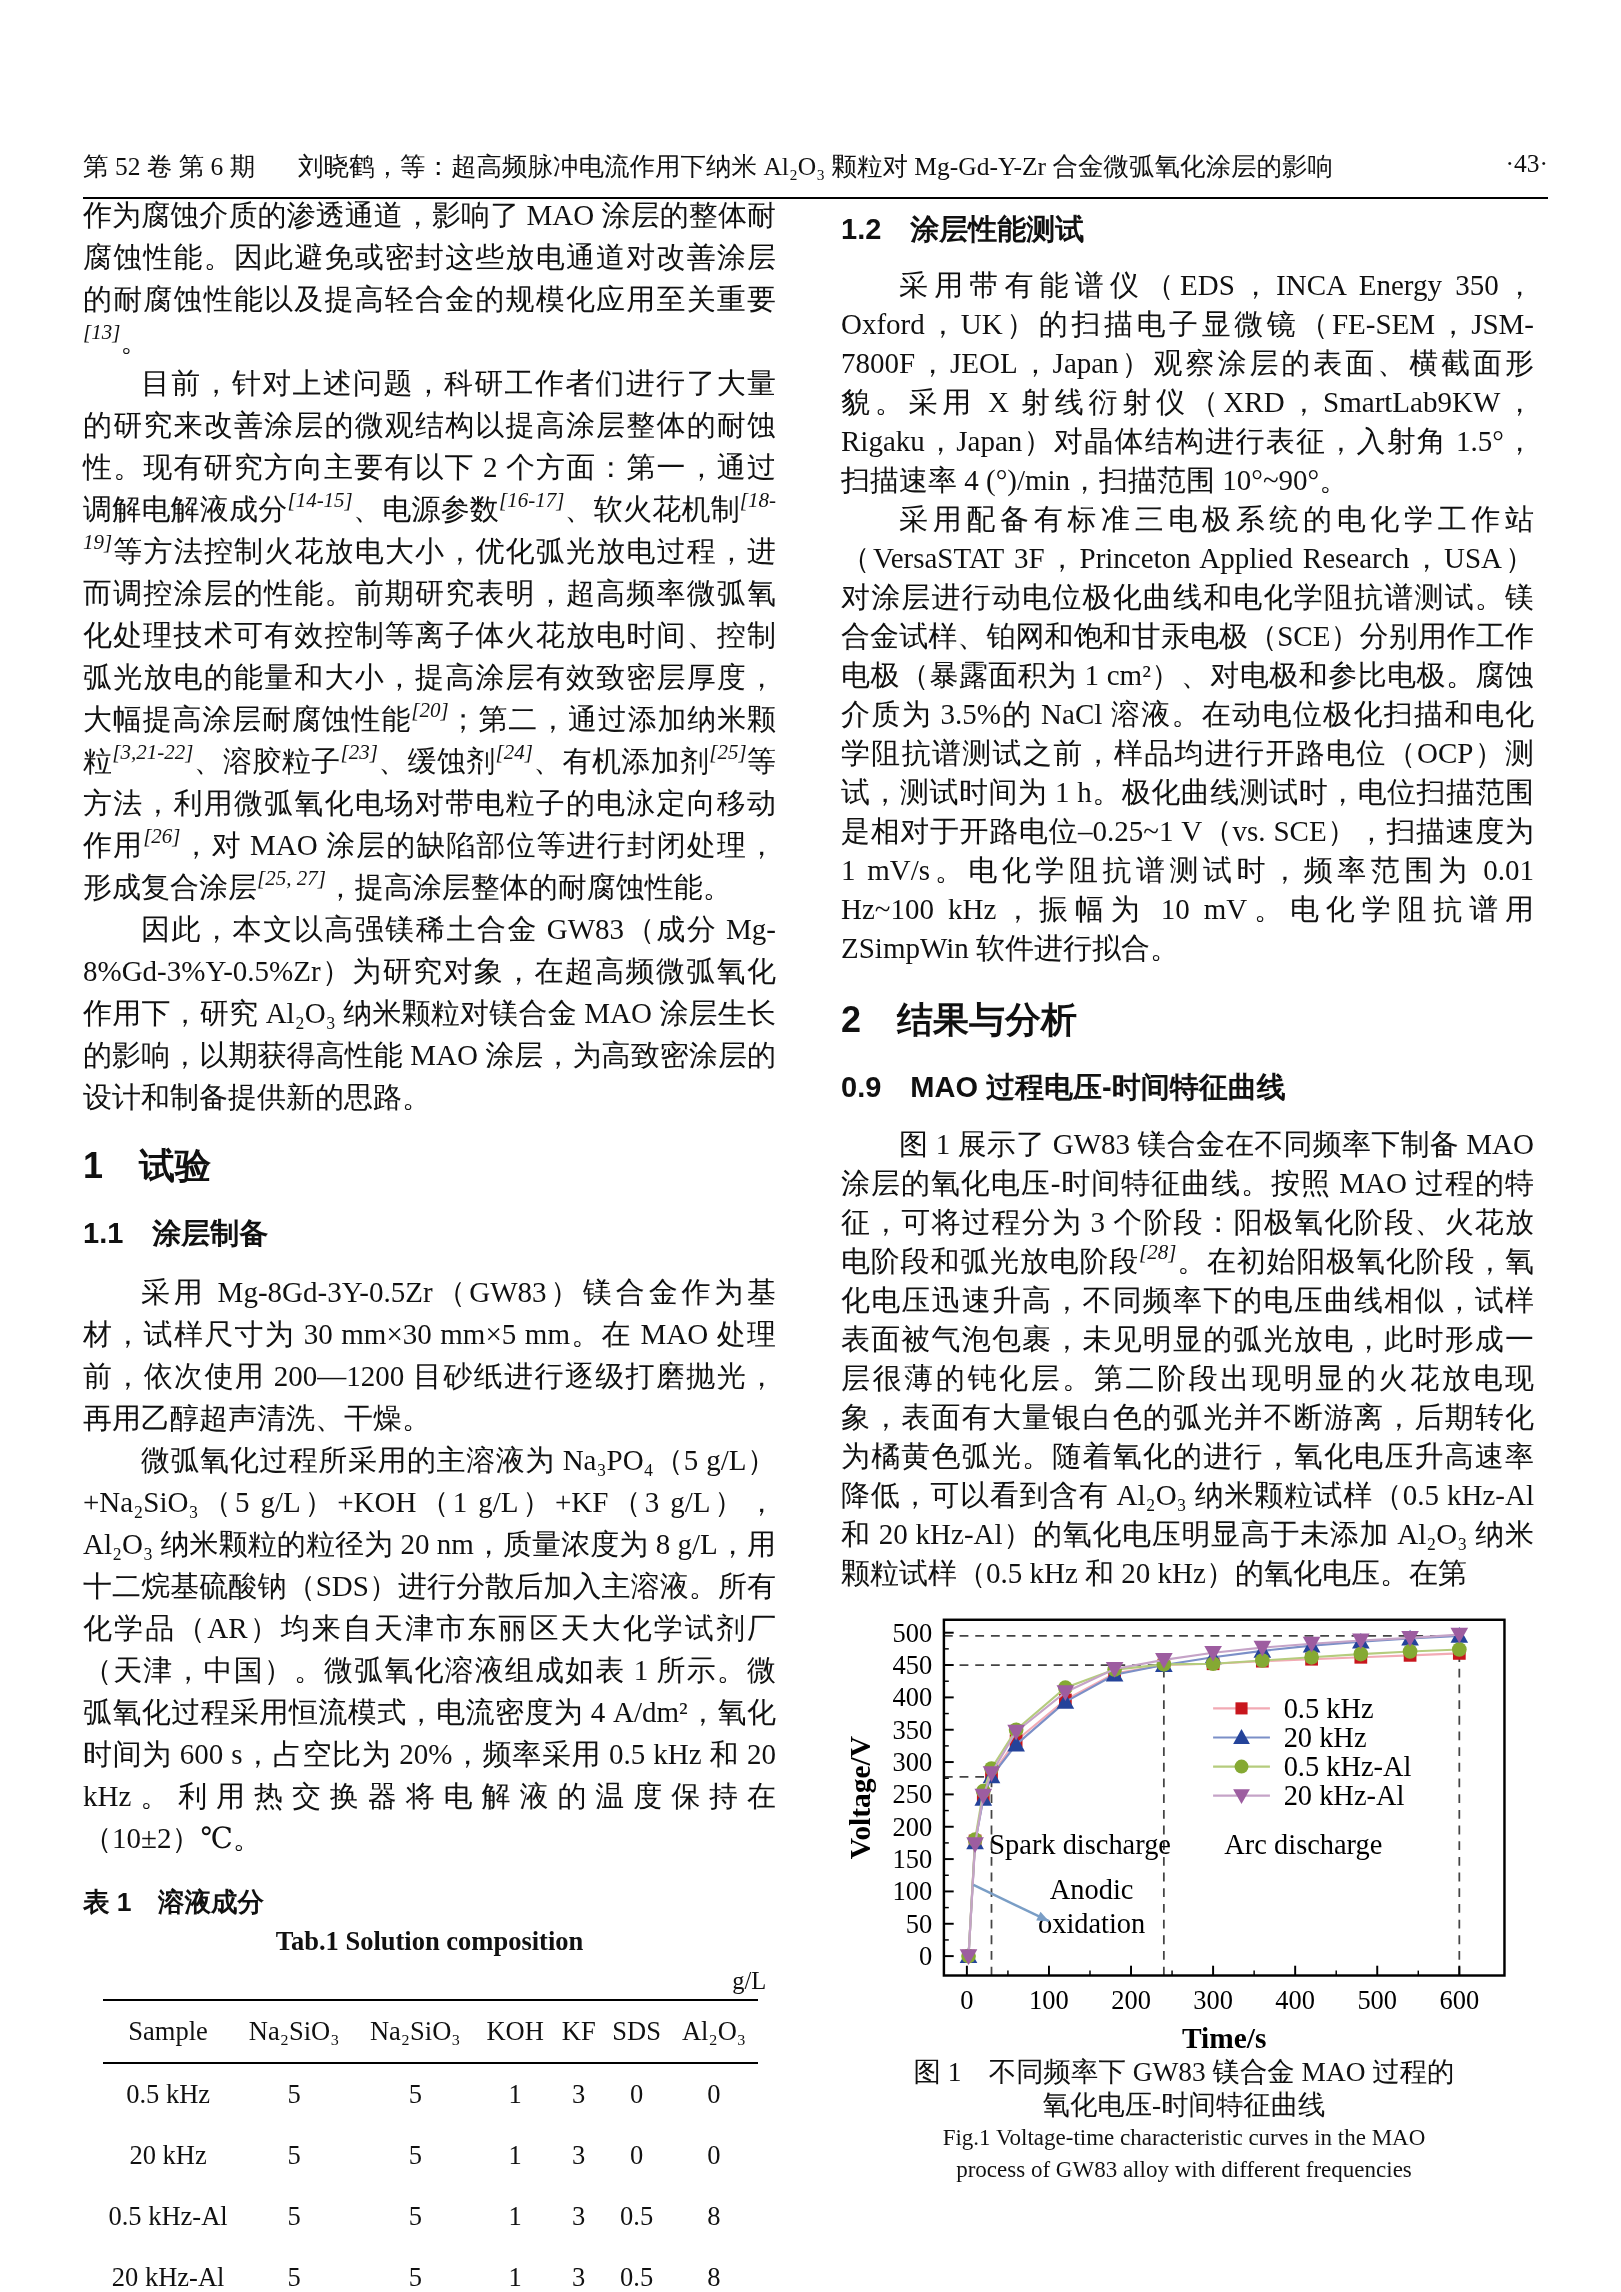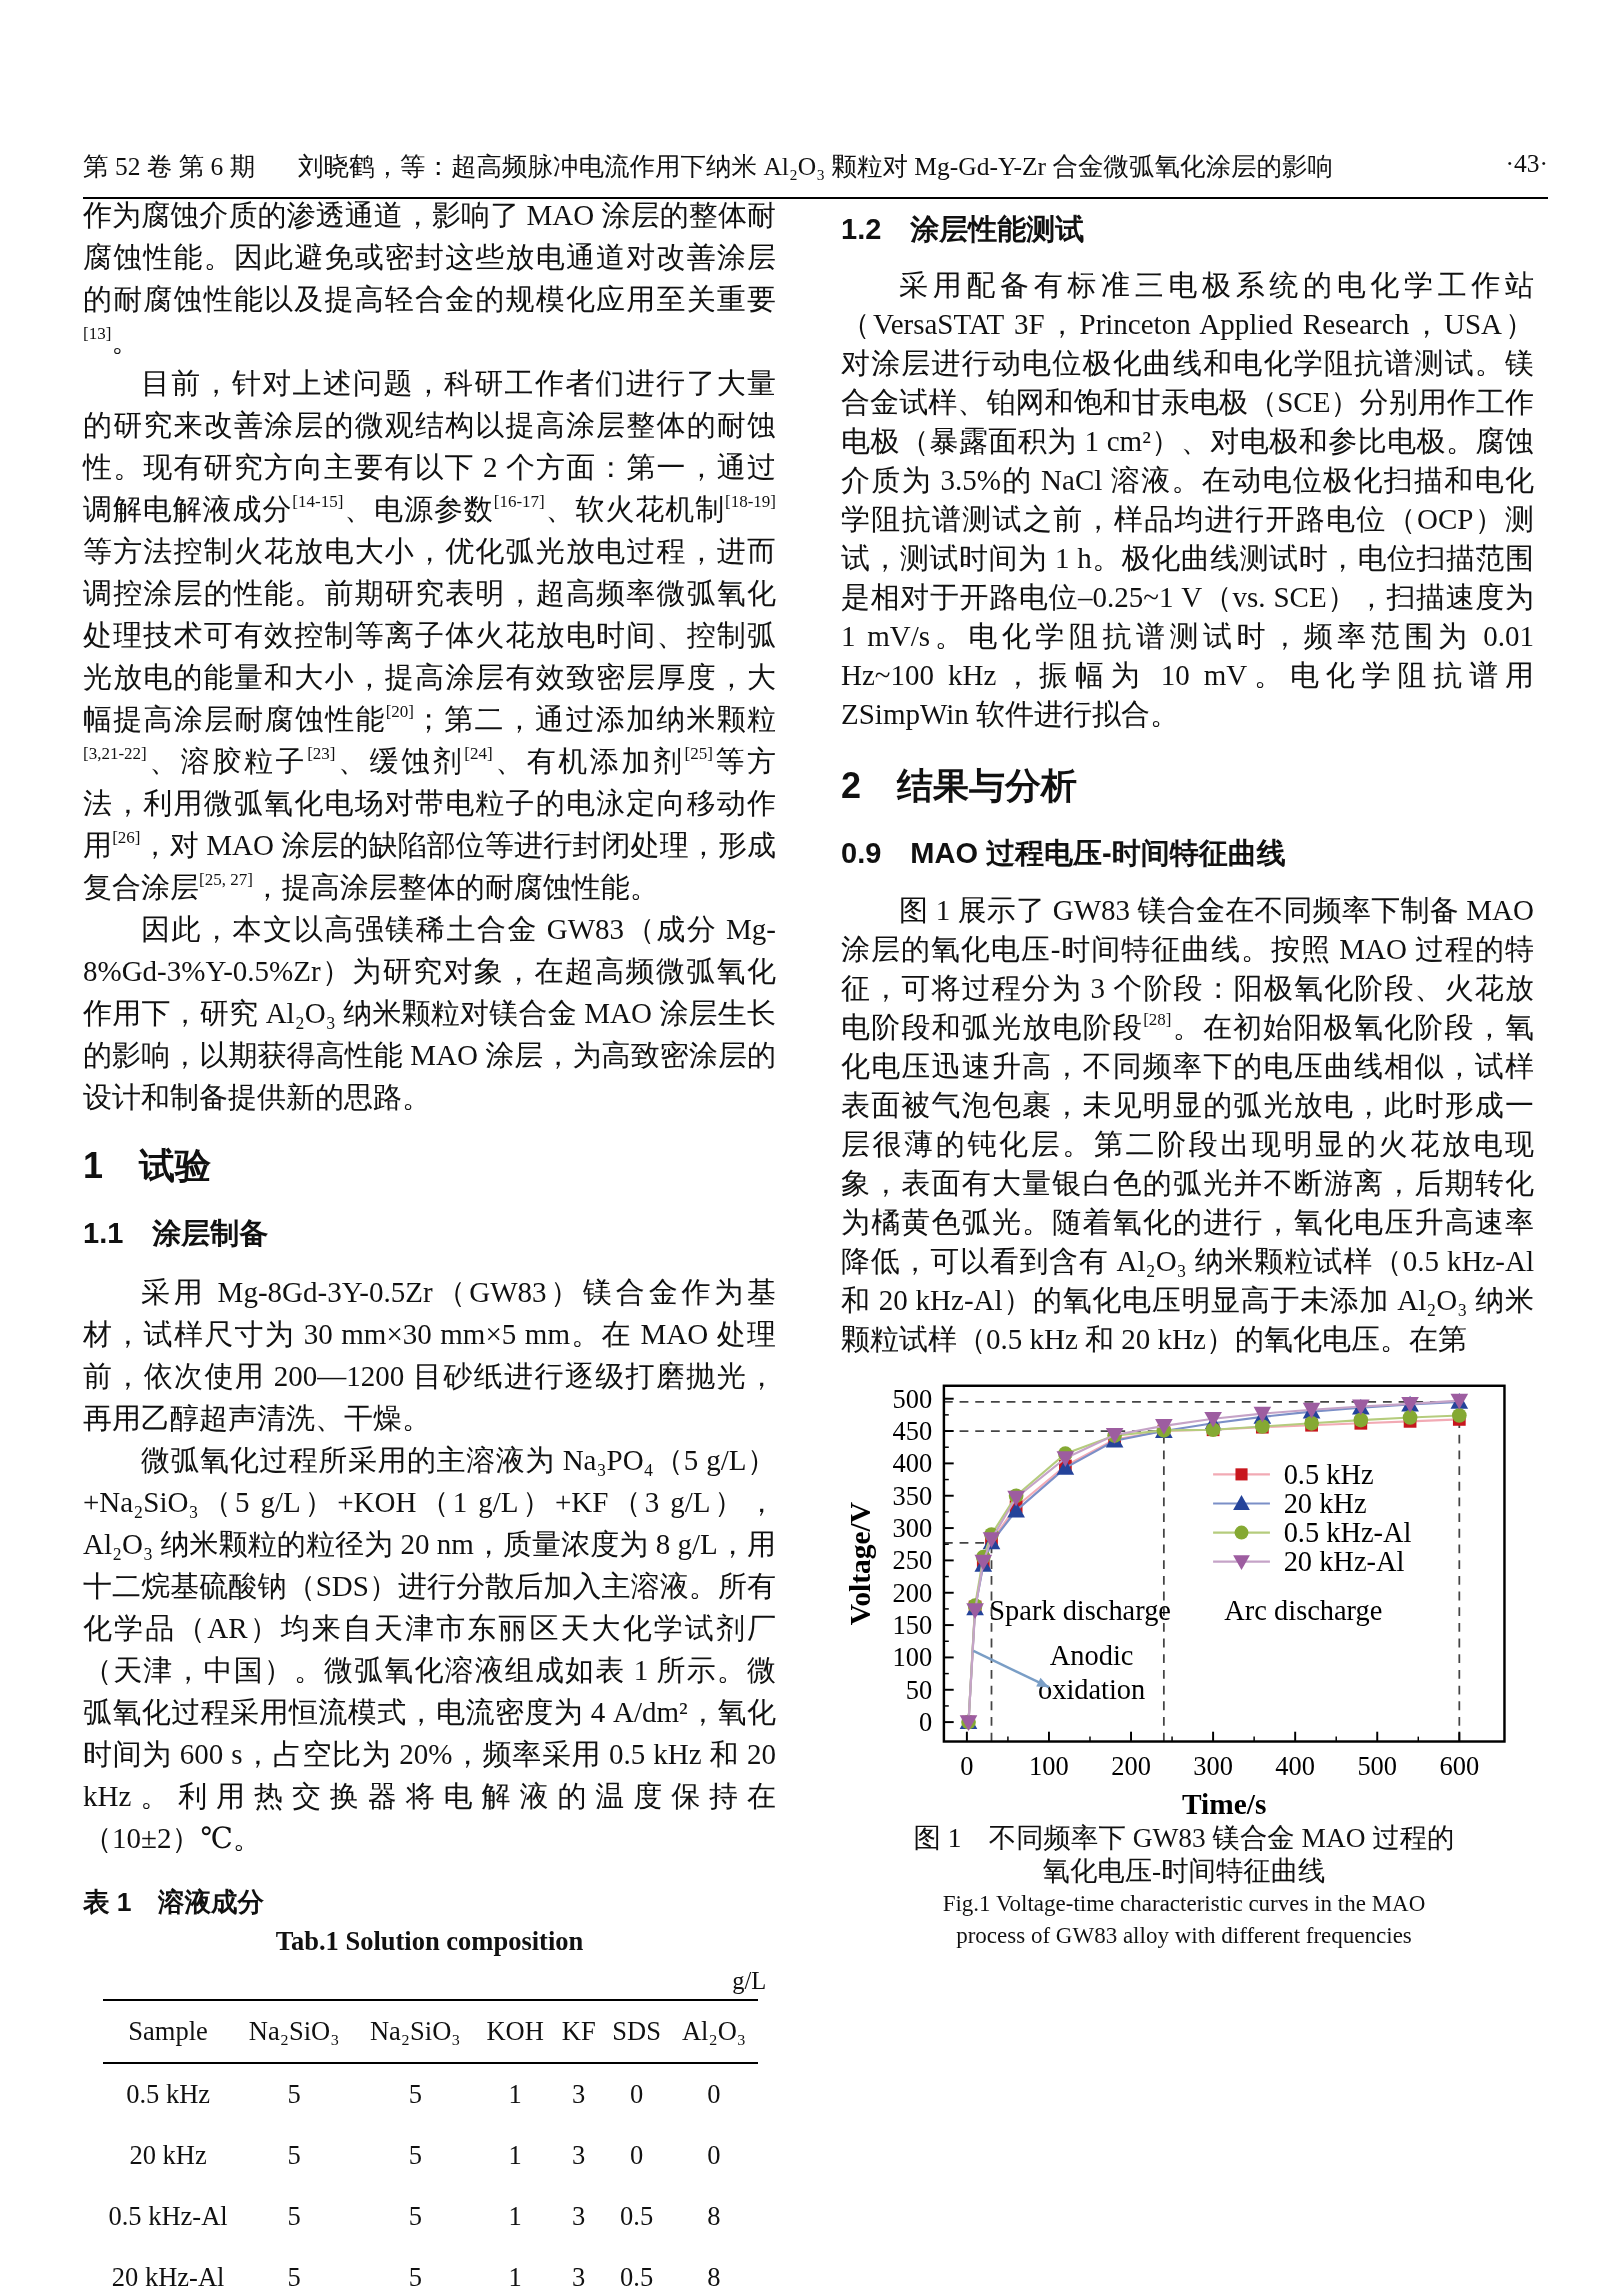--- a/index.html
+++ b/index.html
@@ -11,21 +11,21 @@
   .jheader .hcenter{position:absolute;left:0;right:0;text-align:center;top:0;}
   .jheader .hright{position:absolute;right:0;top:0;}
   .hrule{position:absolute;top:197px;left:83px;width:1465px;height:2px;background:#000;}
   
   .col{position:absolute;top:194px;width:693px;}
   .col-left{left:83px;}
   .col-right{left:841px;}
   .para{margin:0;font-size:29px;line-height:42px;text-align:justify;}
   .col-right .para{line-height:39px;}
   .indent{text-indent:2em;}
-  sup{font-size:17px;line-height:0;position:relative;top:-1px;vertical-align:super;}
+  sup{font-size:21px;line-height:0;position:relative;top:-1px;vertical-align:super;font-style:italic;}
   .h-major{font-family:"Liberation Sans","DejaVu Sans",sans-serif;font-weight:bold;
            font-size:36px;line-height:47px;margin:23.5px 0 25.5px 0;}
   .h-minor{font-family:"Liberation Sans","DejaVu Sans",sans-serif;font-weight:bold;
            font-size:29px;line-height:39px;margin:15.7px 0 17.6px 0;}
   
   .tbl-title-zh{font-family:"Liberation Sans","DejaVu Sans",sans-serif;font-weight:bold;
                 font-size:26.5px;text-align:left;margin-top:25.5px;}
   .tbl-title-en{font-weight:bold;font-size:26.5px;text-align:center;margin-top:5.9px;}
   .tbl-unit{font-size:24.5px;text-align:right;margin:9.8px 9.8px 3.9px 0;}
   table.solution{width:655px;margin-left:19.6px;border-collapse:collapse;
@@ -119,20 +119,21 @@
             <td>3</td>
             <td>0.5</td>
             <td>8</td>
           </tr>
         </tbody>
     </table>
   </div>
 
   <div class="col col-right">
     <h2 class="h-minor" style="">1.2　涂层性能测试</h2>
+    <p class="para indent">采用带有能谱仪（EDS，INCA Energy 350，Oxford，UK）的扫描电子显微镜（FE-SEM，JSM-7800F，JEOL，Japan）观察涂层的表面、横截面形貌。采用 X 射线衍射仪（XRD，SmartLab9KW，Rigaku，Japan）对晶体结构进行表征，入射角 1.5°，扫描速率 4 (°)/min，扫描范围 10°~90°。</p>
     <p class="para indent">采用配备有标准三电极系统的电化学工作站（VersaSTAT 3F，Princeton Applied Research，USA）对涂层进行动电位极化曲线和电化学阻抗谱测试。镁合金试样、铂网和饱和甘汞电极（SCE）分别用作工作电极（暴露面积为 1 cm²）、对电极和参比电极。腐蚀介质为 3.5%的 NaCl 溶液。在动电位极化扫描和电化学阻抗谱测试之前，样品均进行开路电位（OCP）测试，测试时间为 1 h。极化曲线测试时，电位扫描范围是相对于开路电位–0.25~1 V（vs. SCE），扫描速度为 1 mV/s。电化学阻抗谱测试时，频率范围为 0.01 Hz~100 kHz，振幅为 10 mV。电化学阻抗谱用 ZSimpWin 软件进行拟合。</p>
 
     <h1 class="h-major" style="margin-top:27.4px;">2　结果与分析</h1>
     <h2 class="h-minor">0.9　MAO 过程电压-时间特征曲线</h2>
 
     <p class="para indent">图 1 展示了 GW83 镁合金在不同频率下制备 MAO 涂层的氧化电压-时间特征曲线。按照 MAO 过程的特征，可将过程分为 3 个阶段：阳极氧化阶段、火花放电阶段和弧光放电阶段<sup>[28]</sup>。在初始阳极氧化阶段，氧化电压迅速升高，不同频率下的电压曲线相似，试样表面被气泡包裹，未见明显的弧光放电，此时形成一层很薄的钝化层。第二阶段出现明显的火花放电现象，表面有大量银白色的弧光并不断游离，后期转化为橘黄色弧光。随着氧化的进行，氧化电压升高速率降低，可以看到含有 Al₂O₃ 纳米颗粒试样（0.5 kHz-Al 和 20 kHz-Al）的氧化电压明显高于未添加 Al₂O₃ 纳米颗粒试样（0.5 kHz 和 20 kHz）的氧化电压。在第</p>
 
     <div class="figure">
       <svg width="686" height="446" viewBox="0 0 700 455">
           <g>

